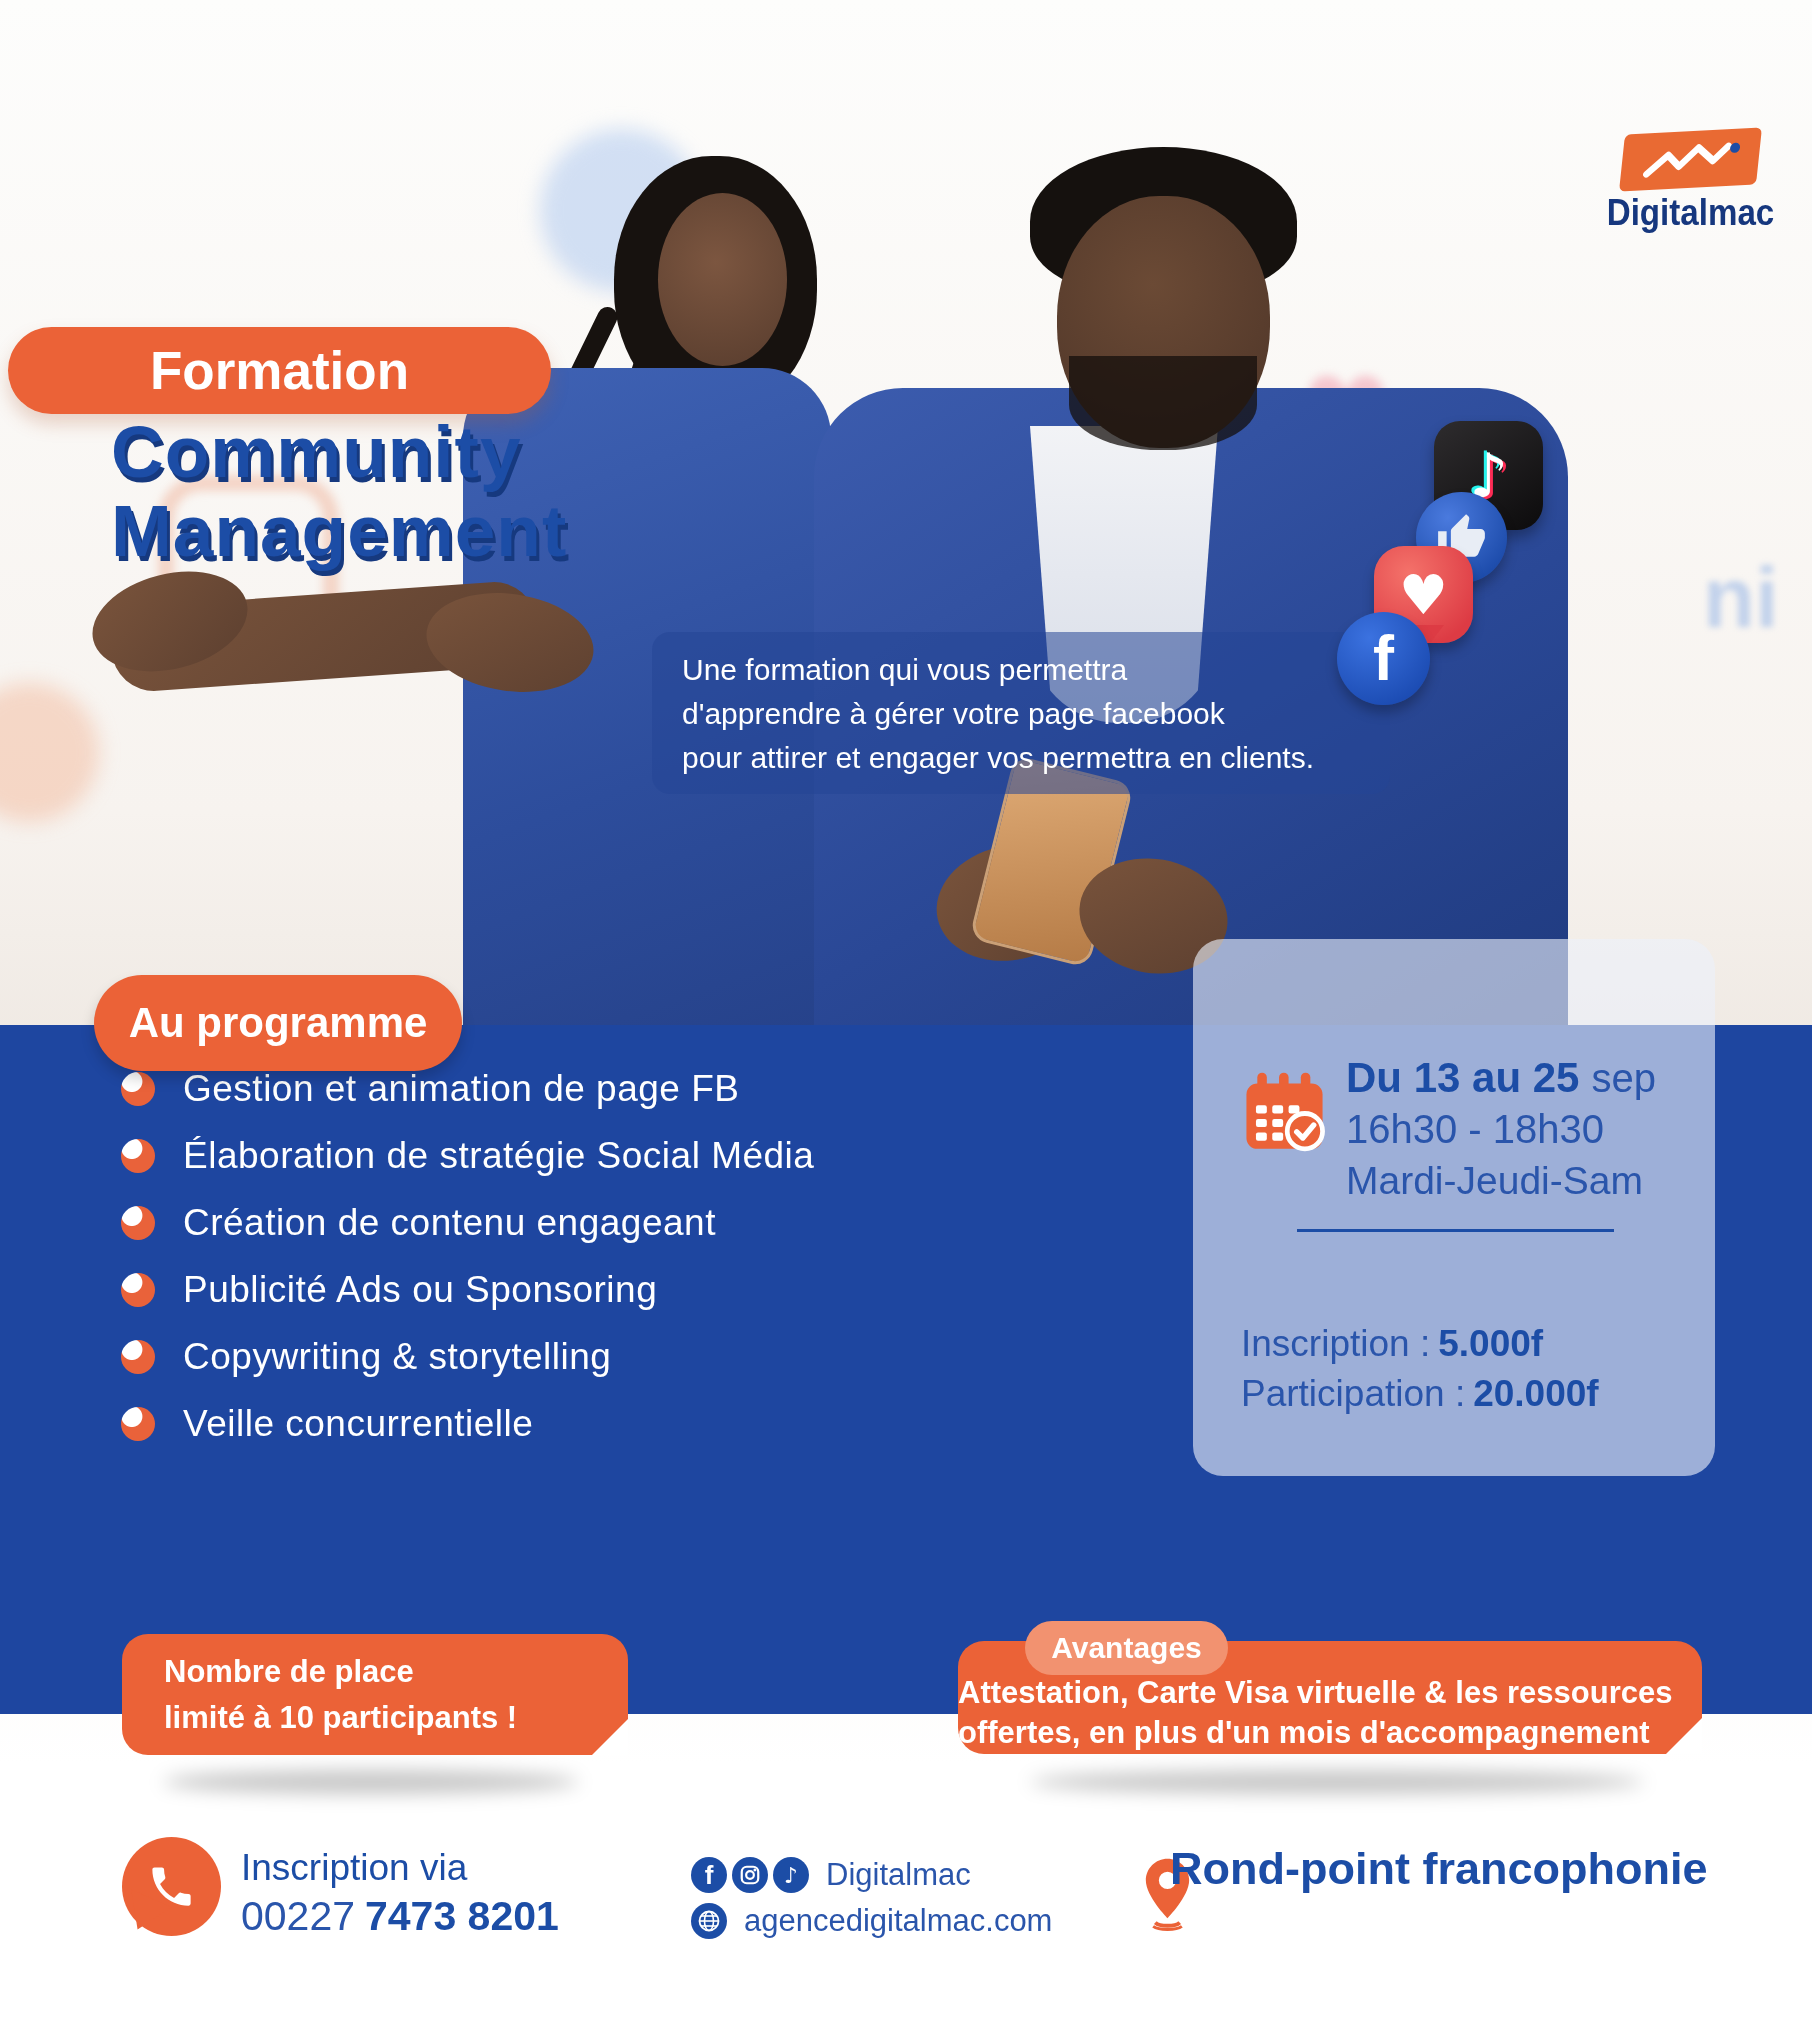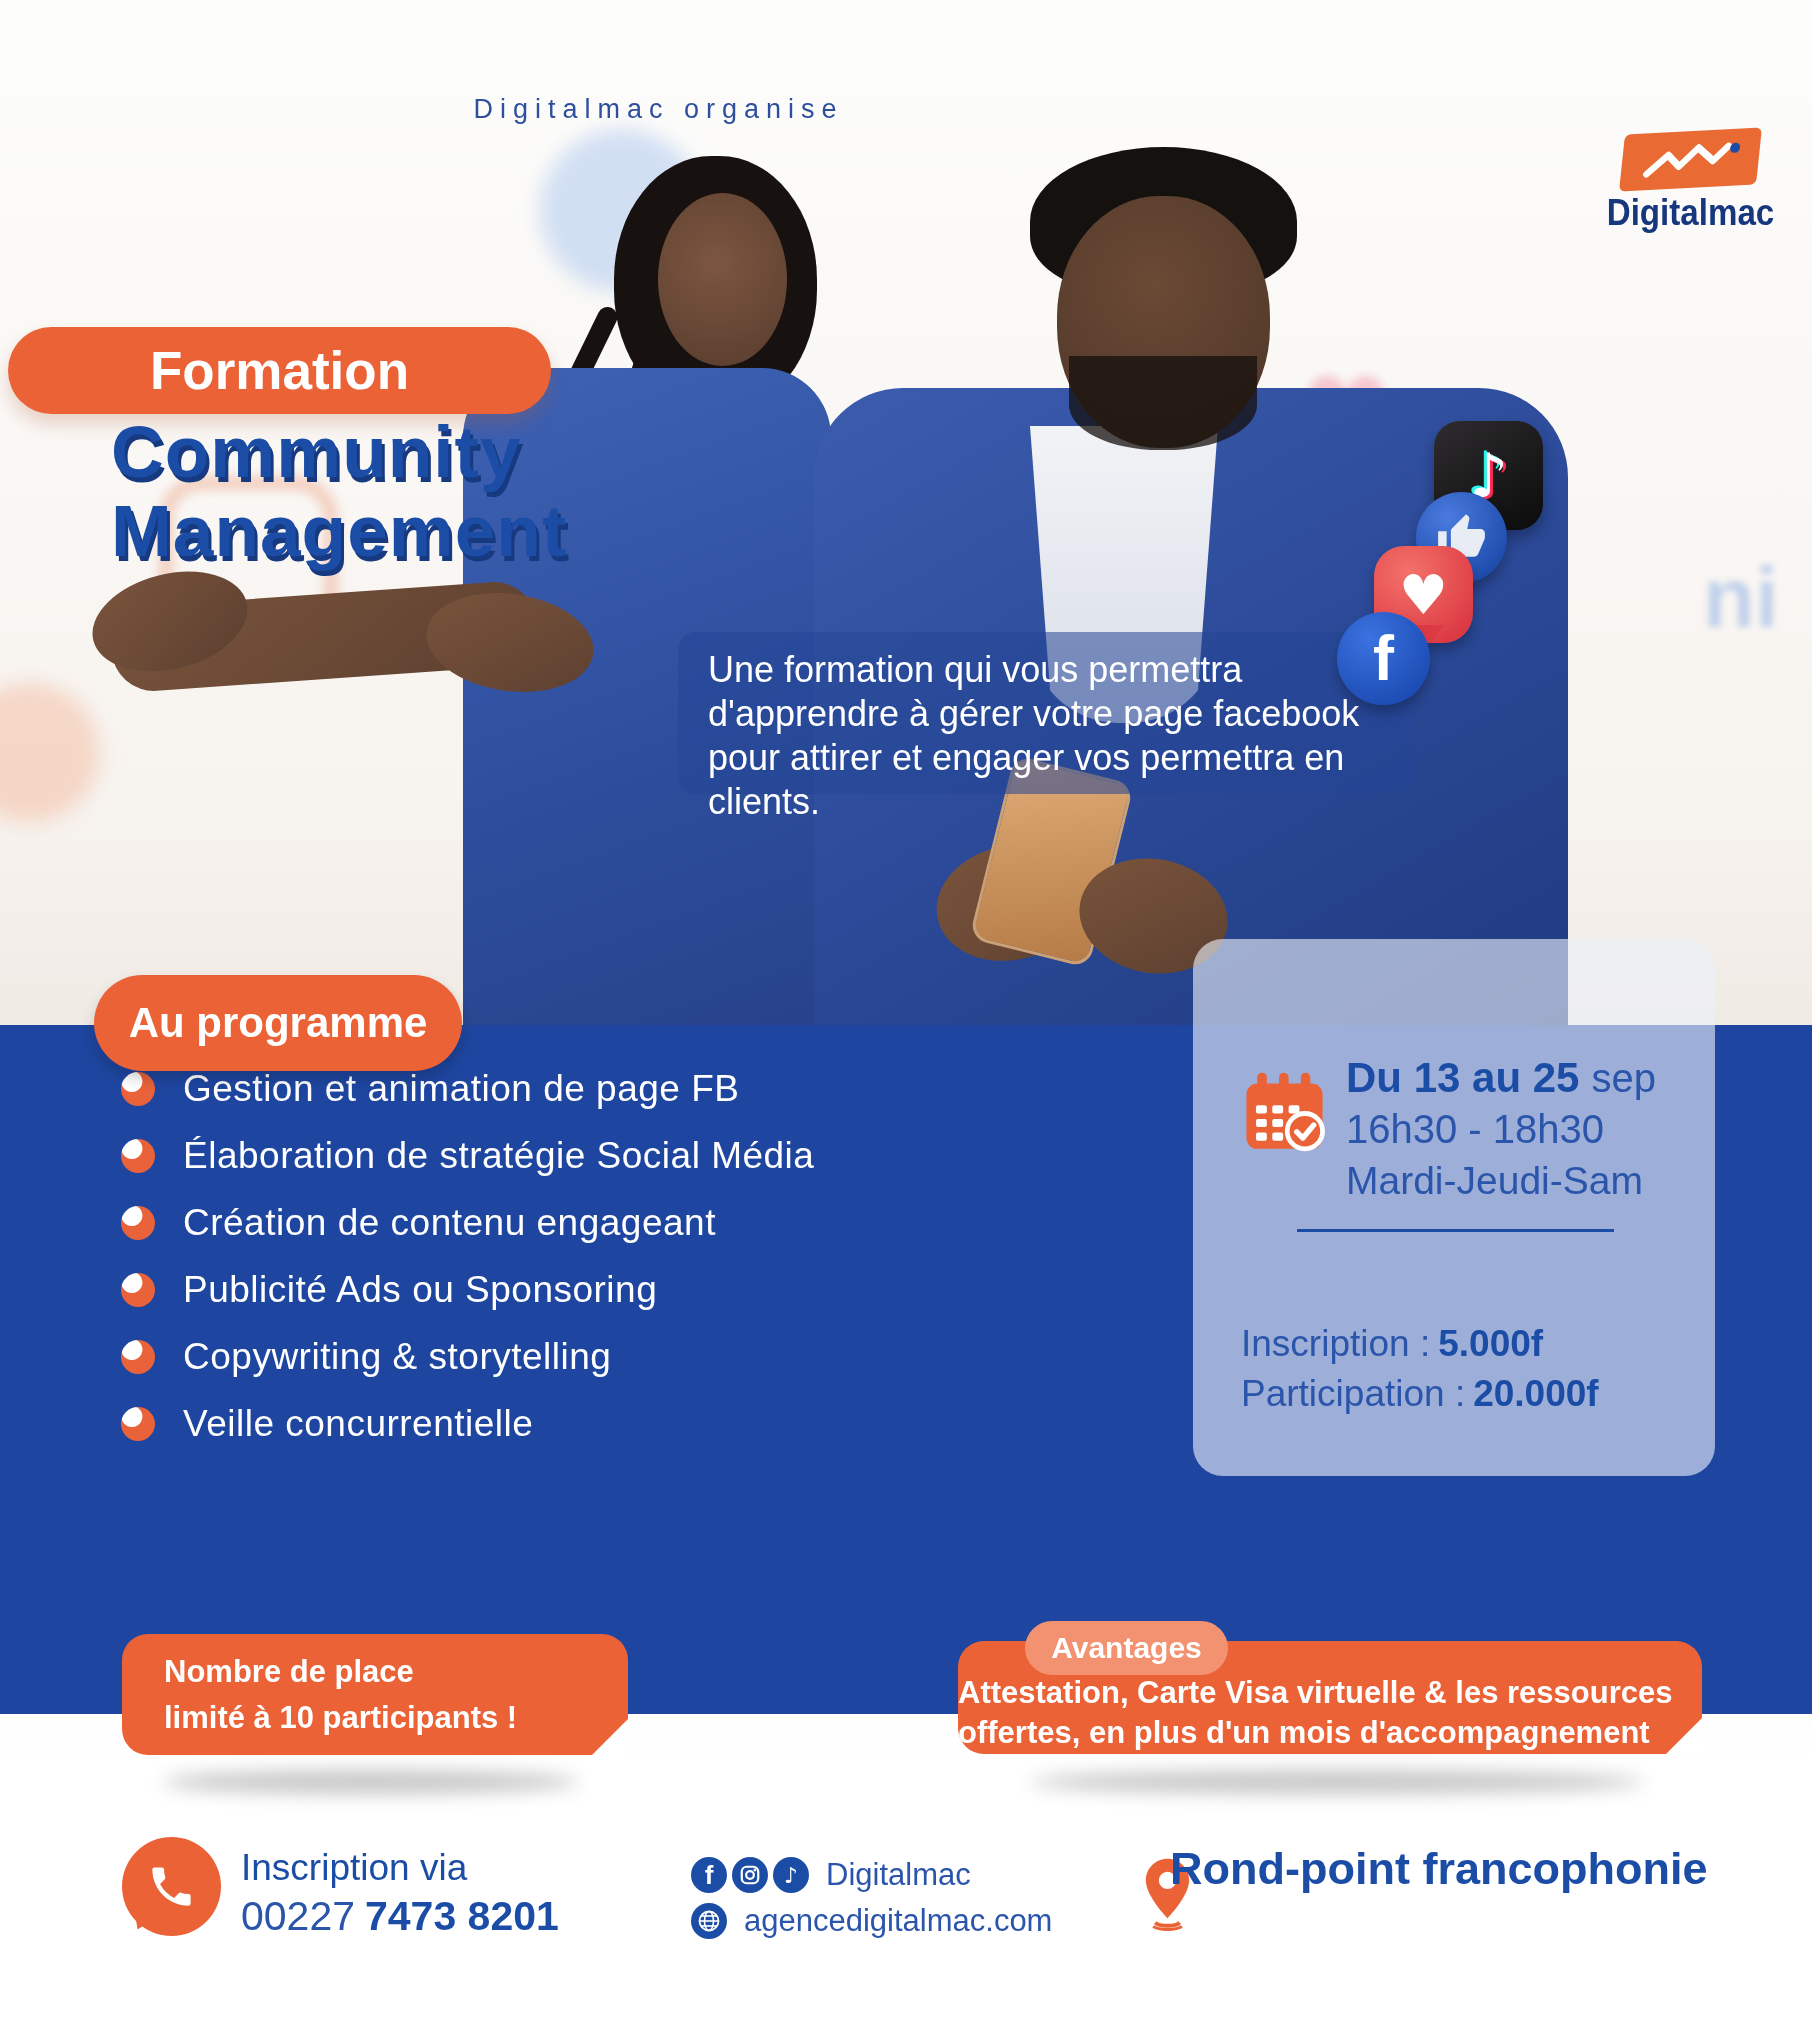--- a/index.html
+++ b/index.html
@@ -73,22 +73,22 @@
     transform:skew(-6deg,-3deg);display:flex;align-items:center;justify-content:center;}
   #logo-wordmark{margin-top:4px;font-size:36px;font-weight:bold;color:#16377e;letter-spacing:0px;
     transform:scaleX(0.92);}
 
   
   #formation-badge{left:8px;top:327px;width:543px;height:87px;background:#eb6237;border-radius:48px;
     display:flex;align-items:center;justify-content:center;z-index:2;
     color:#ffffff;font-size:53px;font-weight:bold;box-shadow:0 10px 18px rgba(180,90,50,0.25);}
   #course-title{left:111px;top:412px;z-index:2;font-size:73px;font-weight:800;line-height:79px;
     color:#1c4da6;text-shadow:3px 5px 0 #16397f;letter-spacing:1px;}
-  #description-panel{left:678px;top:632px;width:738px;height:162px;border-radius:18px;z-index:3;
-    background:rgba(37,70,150,0.55);color:#ffffff;font-size:36px;line-height:44px;font-weight:500;
+  #description-panel{left:652px;top:632px;width:738px;height:162px;border-radius:18px;z-index:3;
+    background:rgba(37,70,150,0.55);color:#ffffff;font-size:30px;line-height:44px;font-weight:500;
     padding:16px 0 0 30px;box-sizing:border-box;}
 
   
   #blue-band{left:0;top:1025px;width:1813px;height:689px;background:#1e46a0;z-index:2;}
   #program-badge{left:94px;top:975px;width:368px;height:96px;background:#eb6237;border-radius:50px;
     display:flex;align-items:center;justify-content:center;z-index:4;
     color:#ffffff;font-size:42px;font-weight:bold;box-shadow:0 8px 14px rgba(0,0,0,0.18);}
   #program-list{left:121px;top:1065px;z-index:3;}
   .program-item{display:flex;align-items:center;height:48px;margin-bottom:19px;}
   .bullet{width:34px;height:34px;border-radius:50%;margin-right:28px;flex:none;
@@ -187,21 +187,20 @@
       </svg>
   </div>
   <div class="badge3d" id="heart-badge">
     <span class="glyph">♥</span>
       <span class="tail"></span>
   </div>
   <div class="badge3d" id="fb-badge">
     <span class="glyph">f</span>
   </div>
 
-  <div class="abs" id="organizer-line">Digitalmac organise</div>
   <div class="abs" id="brand-logo">
     <div id="logo-mark">
       <svg width="109" height="44" viewBox="0 0 110 44">
         <polyline points="12,34 32,16 44,28 62,10 78,24 92,10" fill="none" stroke="#ffffff" stroke-width="7" stroke-linecap="round" stroke-linejoin="round"></polyline>
         <circle cx="99" cy="12" r="5" fill="#1c4da6"></circle>
       </svg>
     </div>
     <div id="logo-wordmark">Digitalmac</div>
   </div>
 

